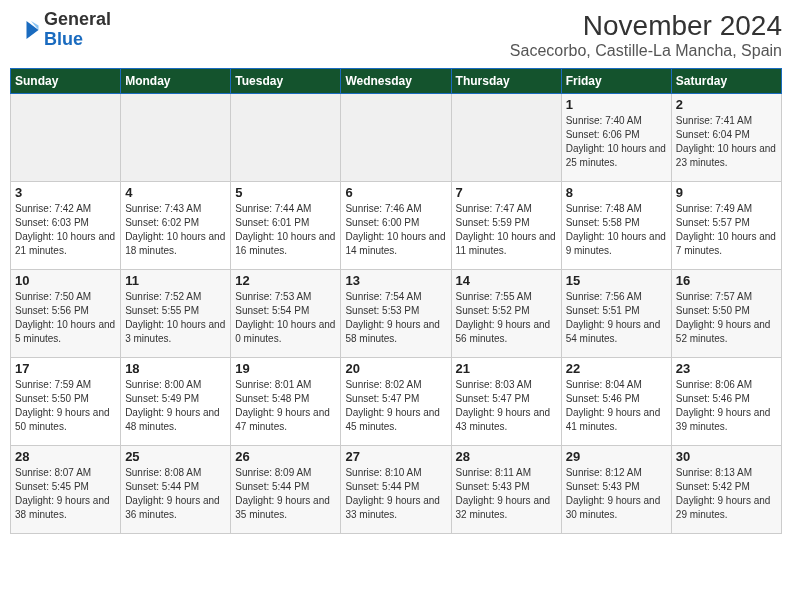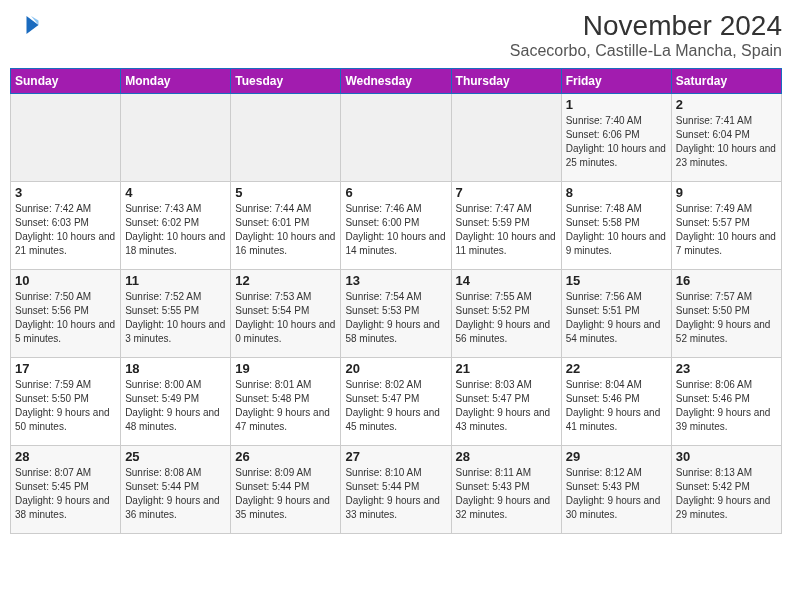--- a/index.html
+++ b/index.html
@@ -43,21 +43,21 @@
     .subtitle {
       font-size: 16px;
       color: #555;
     }
     .calendar {
       width: 100%;
       border-collapse: collapse;
       font-size: 11px;
     }
     .calendar thead tr th {
-      background: #a21caf;
+      background: #14532d;
       color: #fff;
       padding: 5px 4px;
       text-align: left;
       font-size: 12px;
       font-weight: bold;
       border: 1px solid #1a6bbf;
     }
     .calendar tbody tr td {
       border: 1px solid #ccc;
       vertical-align: top;
@@ -90,20 +90,24 @@
   </style>
 </head>
 <body>
 
 <div class="header">
   <div class="logo">
     <svg class="logo-icon" viewBox="0 0 40 40">
       <polygon points="22,8 38,20 22,32" fill="#1a6bbf"></polygon>
       <polygon points="28,8 38,14 38,20" fill="#5aabee" opacity="0.7"></polygon>
     </svg>
+    <div class="logo-text">
+      <div class="logo-general">General</div>
+      <div class="logo-blue">Blue</div>
+    </div>
   </div>
   <div class="title-block">
     <div class="month-title">November 2024</div>
     <div class="subtitle">Sacecorbo, Castille-La Mancha, Spain</div>
   </div>
 </div>
 
 <table class="calendar">
   <thead>
     <tr>

